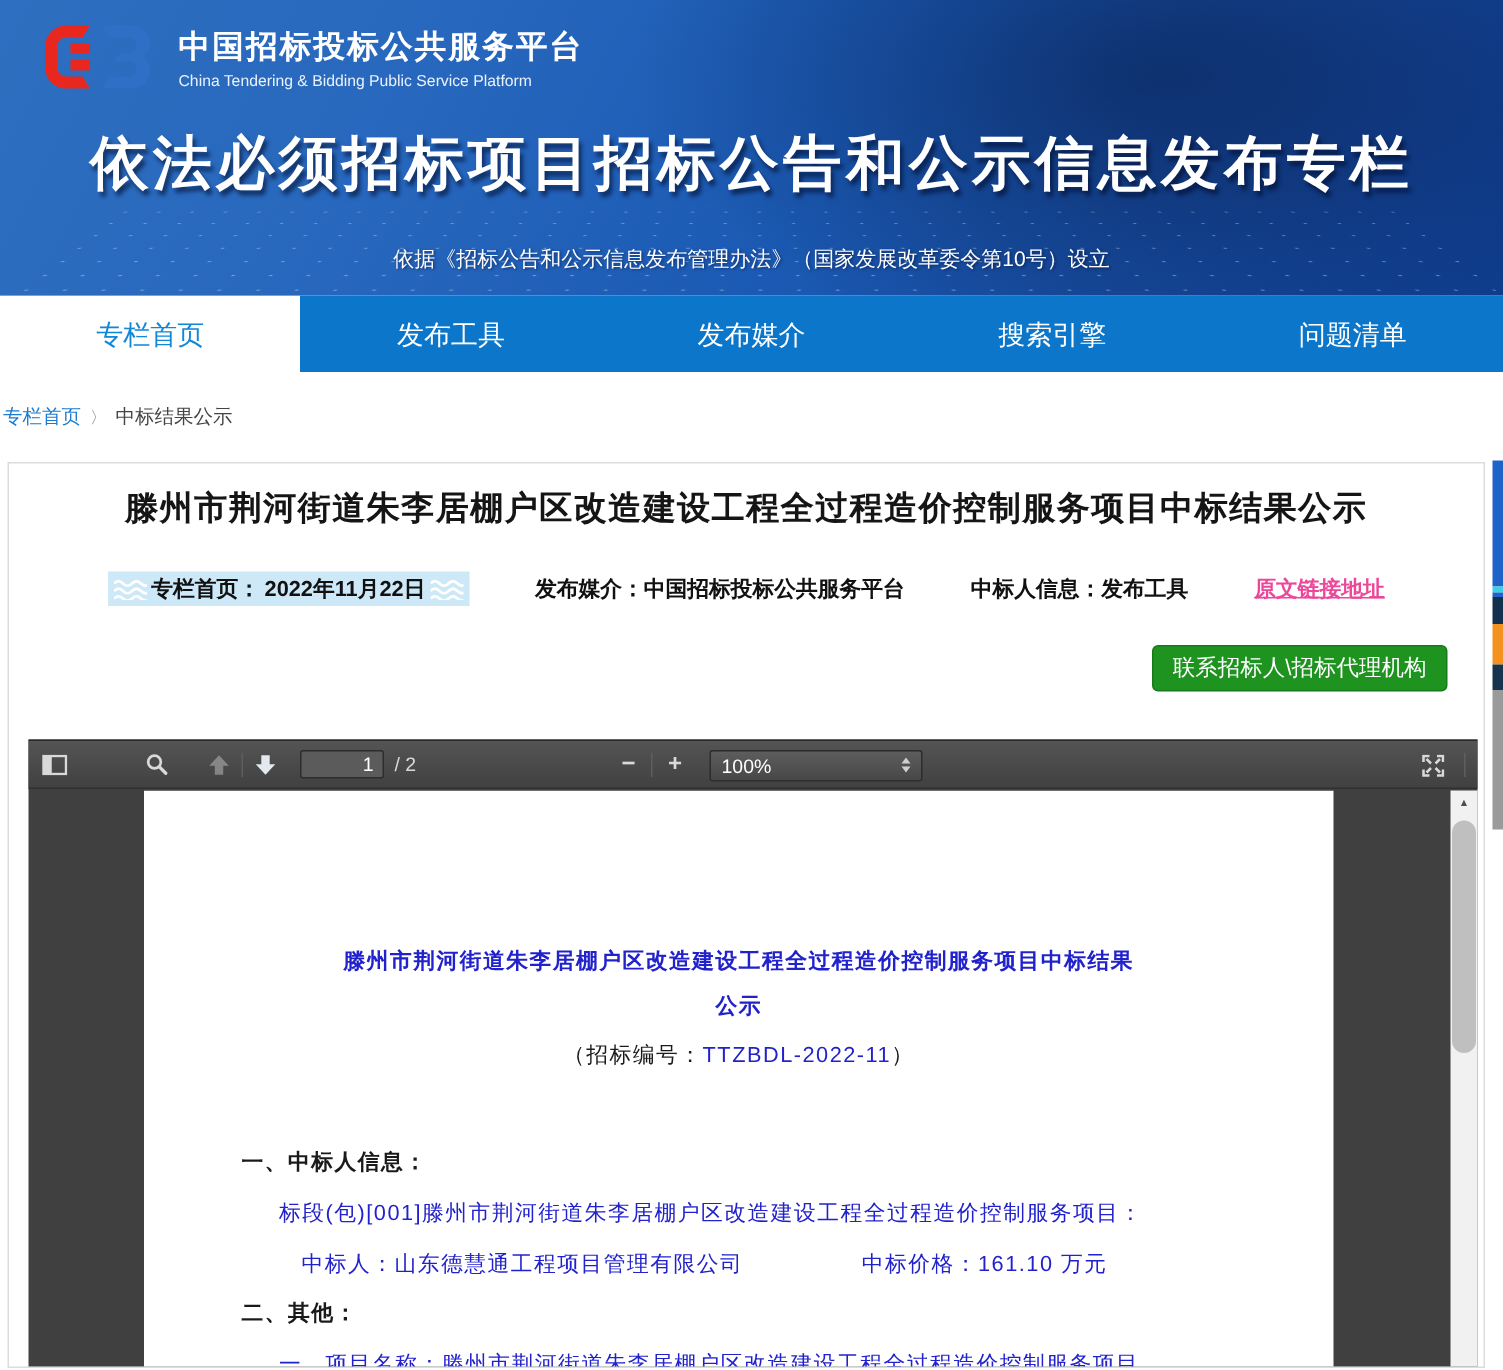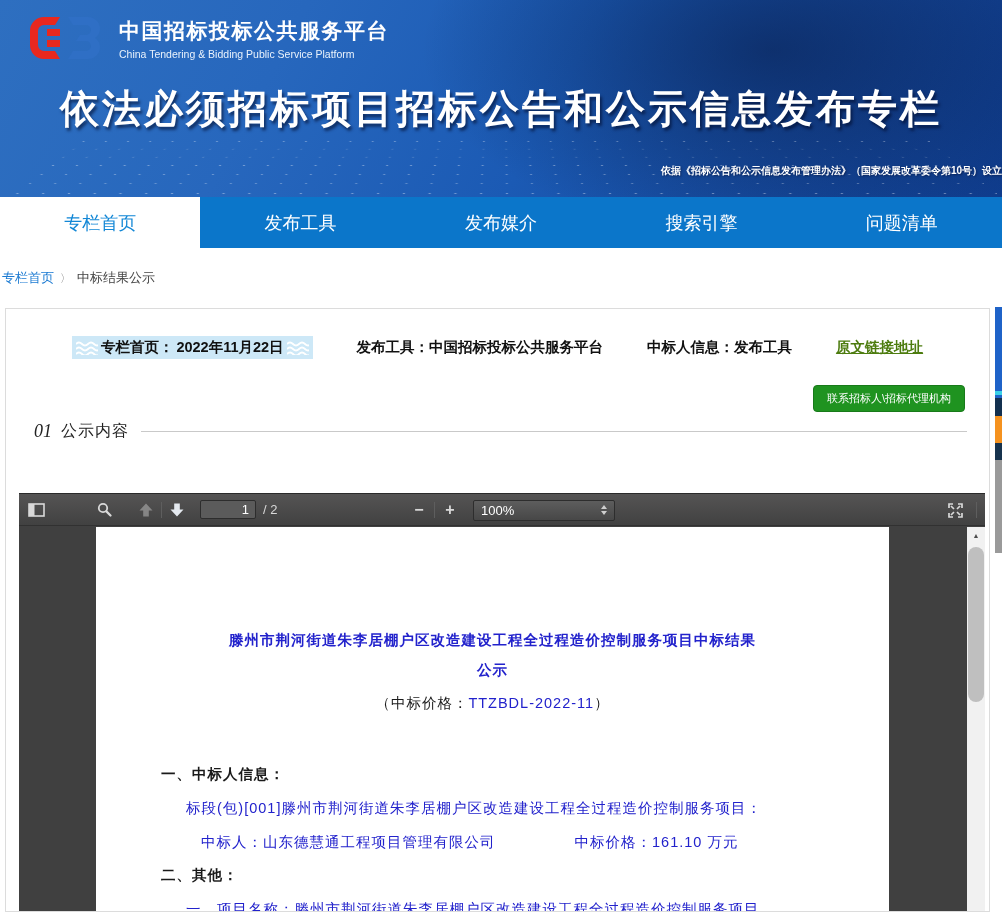--- a/index.html
+++ b/index.html
@@ -12,21 +12,21 @@
   .site-header .shade { position:absolute; right:-120px; top:-140px; width:700px; height:380px;
     background:radial-gradient(closest-side, rgba(6,24,66,.55), rgba(6,24,66,0)); }
   .site-header .dots { position:absolute; left:0; right:0; top:108px; bottom:0; opacity:.45;
     background-image:radial-gradient(rgba(255,255,255,.8) 1px, transparent 1.6px);
     background-size:26px 13px; transform:perspective(300px) rotateX(38deg); transform-origin:50% 100%; }
   .logo-row { position:relative; display:flex; align-items:center; gap:13px; padding:15px 0 0 30px; }
   .logo-text .cn { color:#fff; font-size:21px; font-weight:bold; letter-spacing:1.5px; }
   .logo-text .en { color:#e9f2fc; font-size:10.5px; margin-top:3px; }
   .banner-title { position:relative; text-align:center; color:#fff; font-size:39px; font-weight:bold;
     letter-spacing:3px; margin-top:21px; text-shadow:2px 3px 3px rgba(2,10,40,.6); }
-  .banner-sub { position:relative; text-align:right; color:#fff; font-size:10px; font-weight:bold;
+  .banner-sub { position:relative; text-align:center; color:#fff; font-size:14px; font-weight:normal;
     margin-top:28px; text-shadow:1px 1px 2px rgba(2,10,40,.55); }
 
   
   .nav { display:flex; height:51px; background:#0b76ca; }
   .nav-tab { flex:1; display:flex; align-items:center; justify-content:center;
     color:#fff; font-size:18px; cursor:pointer; }
   .nav-tab.active { background:#fff; color:#1287d6; }
 
   
   .breadcrumb { height:60px; display:flex; align-items:center; padding-left:2px; font-size:13px; color:#444; }
@@ -35,23 +35,23 @@
 
   
   .panel { position:relative; margin-left:5px; width:985px; height:604px;
     border:1px solid #dcdcdc; background:#fff; overflow:hidden; }
   .article-title { text-align:center; font-size:22px; font-weight:bold; color:#151515;
     letter-spacing:1px; margin-top:15px; }
   .meta-row { display:flex; justify-content:center; align-items:center; gap:44px;
     margin-top:27px; font-size:14.5px; font-weight:bold; color:#111; }
   .date-badge { background:#cde8f7; padding:2px 4px; display:flex; align-items:center; gap:3px; }
   .wave-svg { display:block; }
-  .orig-link { color:#4d7c0f; text-decoration:underline; cursor:pointer; }
+  .orig-link { color:#ec4899; text-decoration:underline; cursor:pointer; }
   .contact-row { display:flex; justify-content:flex-end; padding-right:24px; margin-top:26px; }
-  .contact-btn { background:#1f9320; border:1px solid #187a1a; color:#fff; font-size:11px;
+  .contact-btn { background:#1f9320; border:1px solid #187a1a; color:#fff; font-size:15px;
     padding:5px 13px; border-radius:4px; cursor:pointer; font-family:inherit; }
   .section-head { display:flex; align-items:center; margin:9px 22px 0 28px; }
   .sec-num { font-style:italic; font-size:18px; color:#222; font-family:"Liberation Serif",serif; margin-right:9px; }
   .sec-title { font-size:16px; color:#222; letter-spacing:1px; }
   .sec-line { flex:1; height:1px; background:#c9c9c9; margin-left:12px; }
 
   
   .pdf-viewer { position:absolute; left:13px; top:184px; width:966px; height:421px;
     background:#404040; border-top:1px solid #2a2a2a; }
   .pdf-toolbar { position:relative; height:32px; background:linear-gradient(#555454,#414141);
@@ -140,54 +140,50 @@
   <div class="nav-tab">问题清单</div>
 </div>
 
 <div class="breadcrumb">
   <span class="home">专栏首页</span>
   <span class="sep">〉</span>
   <span>中标结果公示</span>
 </div>
 
 <div class="panel">
+  <div class="article-title">滕州市荆河街道朱李居棚户区改造建设工程全过程造价控制服务项目中标结果公示</div>
 
   <div class="meta-row">
     <span class="date-badge">
       <span>
         <svg class="wave-svg" width="22" height="14" viewBox="0 0 22 14">
           <path d="M0 3 q3 -3 6 0 t6 0 t6 0 t6 0" fill="none" stroke="#ffffff" stroke-width="1.8"></path>
           <path d="M0 8 q3 -3 6 0 t6 0 t6 0 t6 0" fill="none" stroke="#ffffff" stroke-width="1.8"></path>
           <path d="M0 13 q3 -3 6 0 t6 0 t6 0 t6 0" fill="none" stroke="#ffffff" stroke-width="1.8"></path>
         </svg>
       </span>
       <span>专栏首页：</span>
         <span>2022年11月22日</span>
       <span>
         <svg class="wave-svg" width="22" height="14" viewBox="0 0 22 14">
           <path d="M0 3 q3 -3 6 0 t6 0 t6 0 t6 0" fill="none" stroke="#ffffff" stroke-width="1.8"></path>
           <path d="M0 8 q3 -3 6 0 t6 0 t6 0 t6 0" fill="none" stroke="#ffffff" stroke-width="1.8"></path>
           <path d="M0 13 q3 -3 6 0 t6 0 t6 0 t6 0" fill="none" stroke="#ffffff" stroke-width="1.8"></path>
         </svg>
       </span>
     </span>
-    <span><span>发布工具：</span><span>中国招标投标公共服务平台</span></span>
+    <span><span>发布媒介：</span><span>中国招标投标公共服务平台</span></span>
     <span><span>中标人信息：</span><span>发布工具</span></span>
     <span class="orig-link">原文链接地址</span>
   </div>
 
   <div class="contact-row">
     <button class="contact-btn">联系招标人\招标代理机构</button>
   </div>
 
-  <div class="section-head">
-    <span class="sec-num">01</span>
-    <span class="sec-title">公示内容</span>
-    <span class="sec-line"></span>
-  </div>
 
   <div class="pdf-viewer">
     <div class="pdf-toolbar">
       <div class="tb-left">
         <div class="tb-btn">
           <span>
             <svg class="wave-svg" width="17" height="14" viewBox="0 0 17 14">
               <rect x="1" y="1" width="15" height="12" fill="none" stroke="#d9d9d9" stroke-width="1.6"></rect>
               <rect x="1" y="1" width="5.5" height="12" fill="#d9d9d9"></rect>
             </svg>
@@ -249,21 +245,21 @@
           </span>
         </div>
         <div class="tb-sep" style="margin-left:8px"></div>
       </div>
     </div>
 
     <div class="pdf-body">
       <div class="pdf-page">
         <div class="doc-center doc-blue doc-title">滕州市荆河街道朱李居棚户区改造建设工程全过程造价控制服务项目中标结果</div>
         <div class="doc-center doc-blue doc-title doc-t2">公示</div>
-        <div class="doc-center doc-tender"><span>（中标价格：</span><span class="doc-blue">TTZBDL-2022-11</span><span>）</span></div>
+        <div class="doc-center doc-tender"><span>（招标编号：</span><span class="doc-blue">TTZBDL-2022-11</span><span>）</span></div>
         <div class="doc-h first">一、中标人信息：</div>
         <div class="doc-ind doc-blue">标段(包)[001]滕州市荆河街道朱李居棚户区改造建设工程全过程造价控制服务项目：</div>
         <div class="doc-ind2 doc-blue"><span>中标人：山东德慧通工程项目管理有限公司</span><span class="doc-price">中标价格：161.10 万元</span></div>
         <div class="doc-h">二、其他：</div>
         <div class="doc-ind doc-blue">一、项目名称：滕州市荆河街道朱李居棚户区改造建设工程全过程造价控制服务项目</div>
       </div>
     </div>
 
     <div class="pdf-scrollbar">
       <div class="scroll-up-btn">▲</div>

